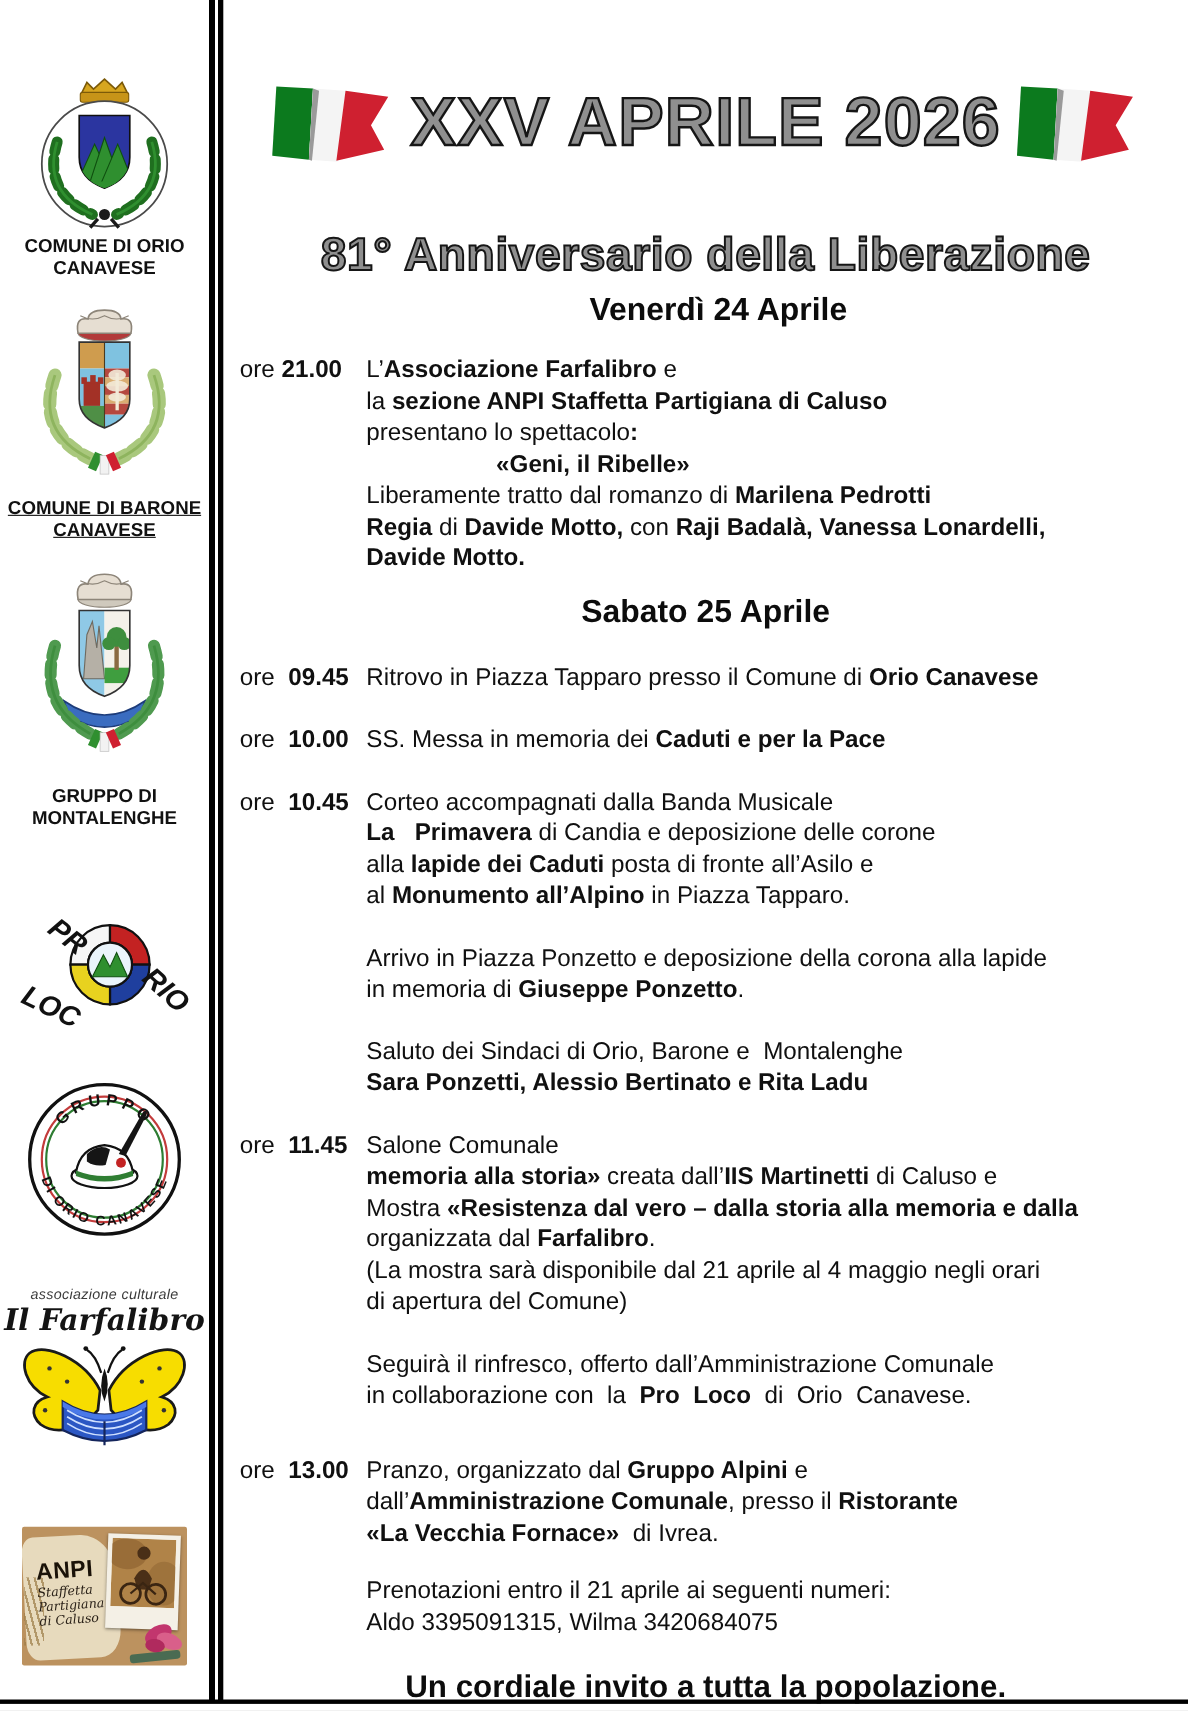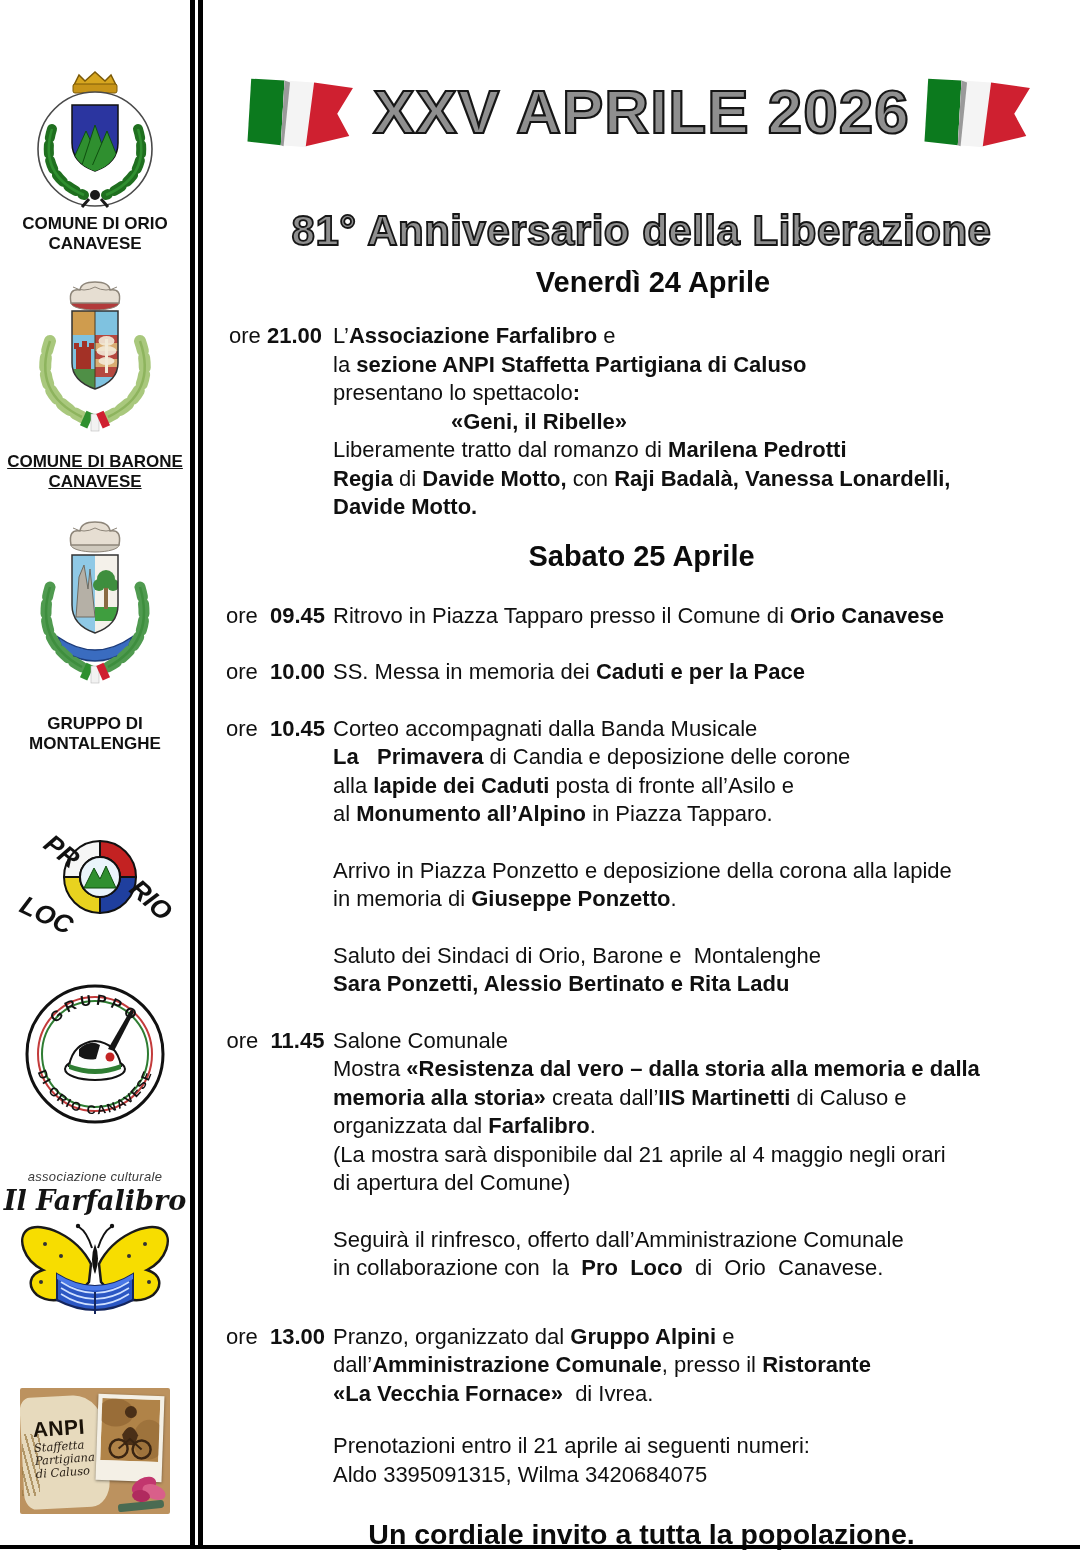--- a/index.html
+++ b/index.html
@@ -47,21 +47,21 @@
             -webkit-text-stroke:1.8px var(--title-stroke,#161616);}
   .flag{width:112px;height:74px;flex:none;}
 
   .schedule{font-size:22px;}
   .day-heading{font-size:29px;line-height:36px;font-weight:bold;text-align:center;margin-top:16px;color:#0c0c0c;}
   .day-1 .day-heading{margin-top:8px;padding-left:23px;}
   .block{display:flex;margin-top:28px;padding-left:15px;}
   .day-1 .block{margin-top:22px;}
   .day-2 .blocks .block:nth-child(8){margin-top:40px;}
   .day-2 .blocks .block:nth-child(9){margin-top:24px;}
-  .time{width:115px;flex:none;white-space:pre;line-height:28.5px;text-align:center;}
+  .time{width:115px;flex:none;white-space:pre;line-height:28.5px;}
   .lines{flex:1;min-width:0;}
   .line{white-space:pre-wrap;line-height:28.5px;}
   .line.indent{padding-left:118px;}
   .closing{margin-top:28px;text-align:center;font-weight:bold;font-size:28.5px;line-height:34px;color:#0c0c0c;}
 
   
   .fg{fill:var(--flag-green,#0c7a1e);} .fw{fill:#f4f4f4;} .fr{fill:var(--flag-red,#cf2030);} .fs{fill:#9a9a9a;}
 </style>
 </head>
 <body>
@@ -353,22 +353,22 @@
               <div class="time"></div>
               <div class="lines">
                 <div class="line">Saluto dei Sindaci di Orio, Barone e  Montalenghe</div>
                 <div class="line"><b>Sara Ponzetti, Alessio Bertinato e Rita Ladu</b></div>
               </div>
             </div>
             <div class="block">
               <div class="time">ore  <b>11.45</b></div>
               <div class="lines">
                 <div class="line">Salone Comunale</div>
+                <div class="line"><b>memoria alla storia»</b> creata dall’<b>IIS Martinetti</b> di Caluso e</div>
                 <div class="line">Mostra <b>«Resistenza dal vero – dalla storia alla memoria e dalla</b></div>
-                <div class="line"><b>memoria alla storia»</b> creata dall’<b>IIS Martinetti</b> di Caluso e</div>
                 <div class="line">organizzata dal <b>Farfalibro</b>.</div>
                 <div class="line">(La mostra sarà disponibile dal 21 aprile al 4 maggio negli orari</div>
                 <div class="line">di apertura del Comune)</div>
               </div>
             </div>
             <div class="block">
               <div class="time"></div>
               <div class="lines">
                 <div class="line">Seguirà il rinfresco, offerto dall’Amministrazione Comunale</div>
                 <div class="line">in collaborazione con  la  <b>Pro  Loco</b>  di  Orio  Canavese.</div>

